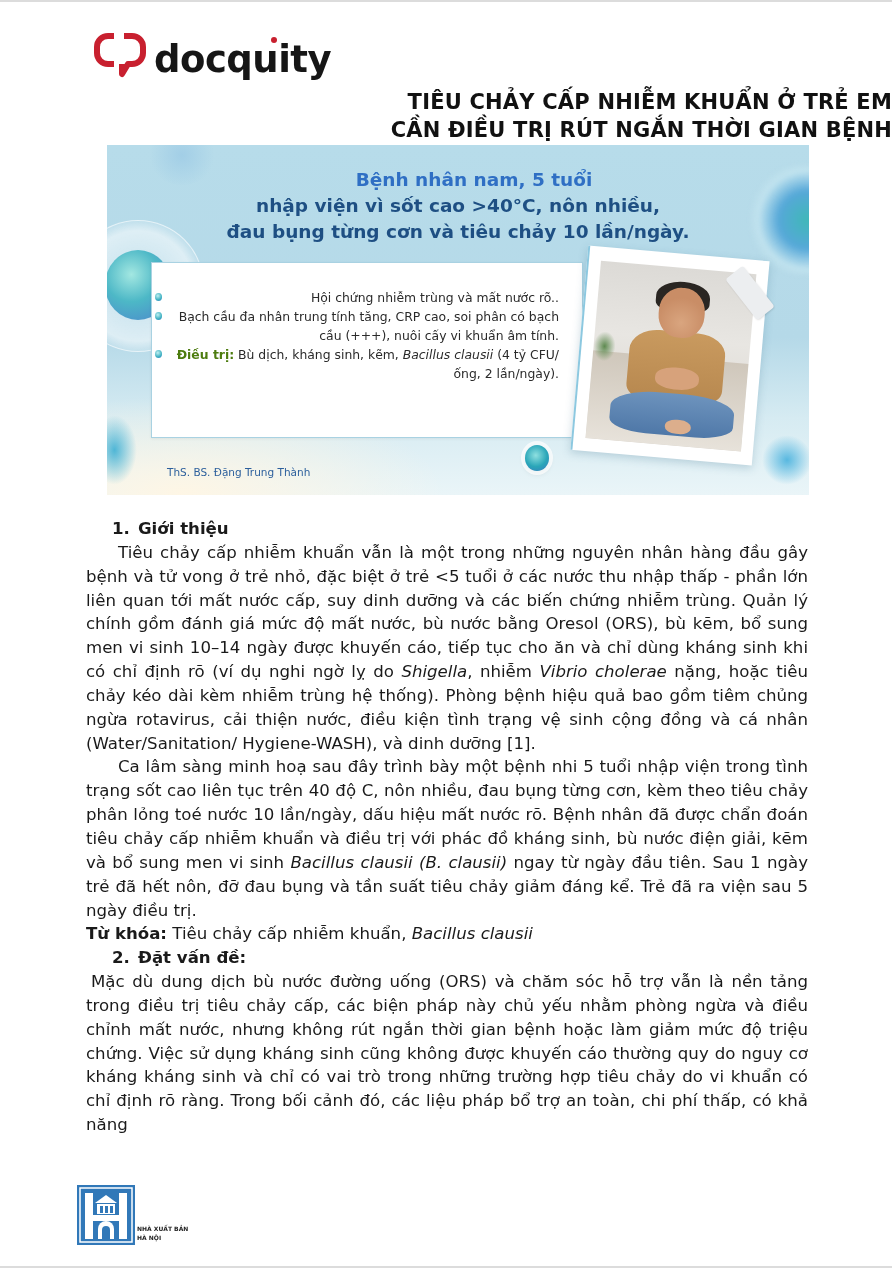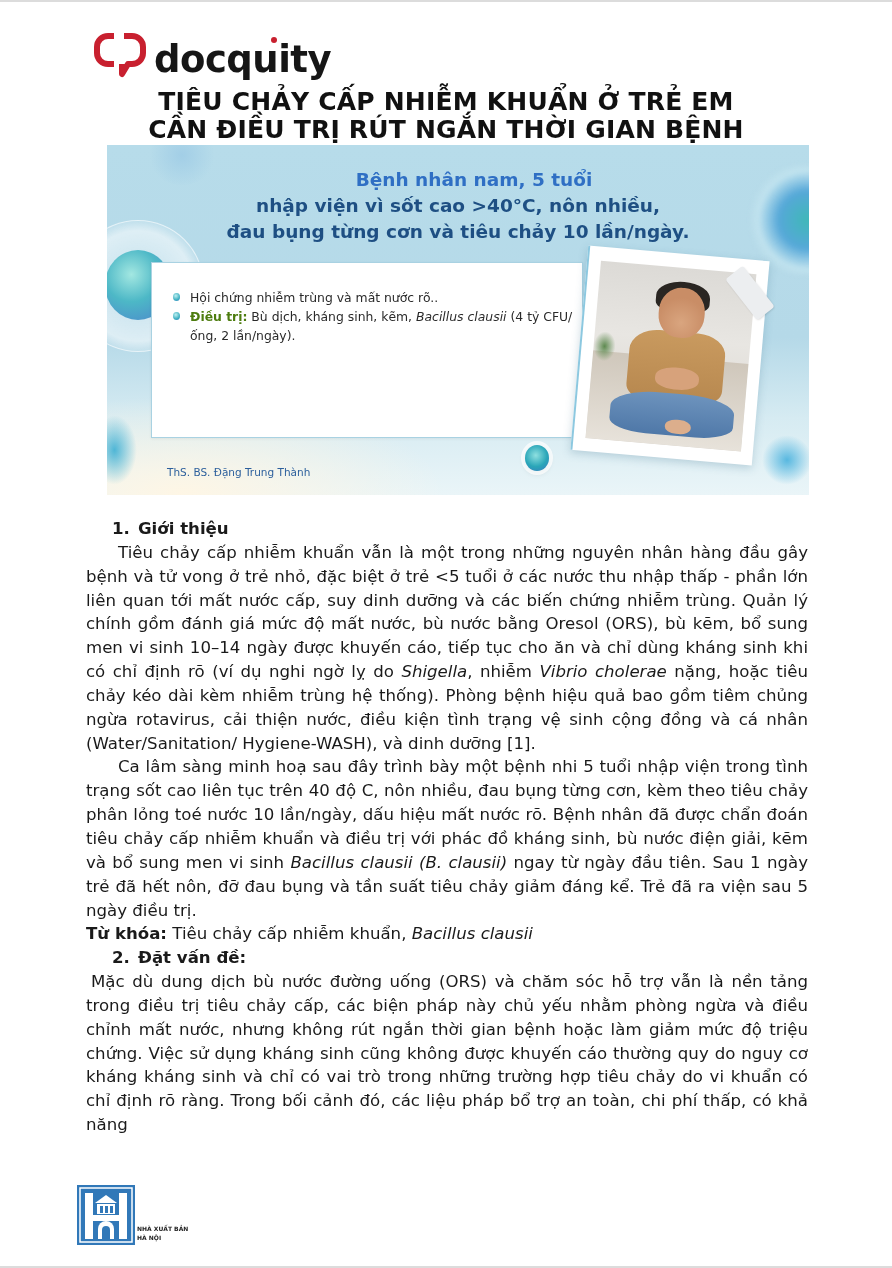--- a/index.html
+++ b/index.html
@@ -15,22 +15,22 @@
   
   .logo { position: absolute; left: 94px; top: 28px; height: 52px; display: flex; align-items: flex-end; }
   .logo svg { display: block; }
   .logo-text {
     font-family: "DejaVu Sans", sans-serif; font-weight: bold; font-size: 37px;
     letter-spacing: -0.5px; color: #161616; margin-left: 6px; line-height: 1; position: relative; top: -2px;
   }
   .logo-dot { position: absolute; width: 6px; height: 6px; border-radius: 50%; background: #c8202f; }
 
   
-  .title { position: absolute; left: 0; top: 88px; width: 892px; text-align: center;
-    font-family: "DejaVu Sans", sans-serif; font-weight: bold; font-size: 25px; line-height: 28px; color: #111; letter-spacing: 0.2px; }
+  .title { position: absolute; left: 0; top: 88px; width: 892px; text-align: right;
+    font-family: "DejaVu Sans", sans-serif; font-weight: bold; font-size: 21px; line-height: 28px; color: #111; letter-spacing: 0.2px; }
 
   
   .banner { position: absolute; left: 107px; top: 145px; width: 702px; height: 350px; overflow: hidden;
     background: linear-gradient(180deg, #b7dcea 0%, #b5d9e8 55%, #d6ebf2 78%, #eaf5f8 100%); }
   .banner-glow-bl { position: absolute; left: -40px; top: 250px; width: 380px; height: 140px;
     background: radial-gradient(ellipse at 30% 70%, rgba(255,246,228,0.95) 0%, rgba(255,246,228,0) 70%); }
   .bubble { position: absolute; border-radius: 50%; }
   .bubble-big { left: -35px; top: 75px; width: 130px; height: 130px;
     background: radial-gradient(circle at 50% 50%, rgba(255,255,255,0.15) 0%, rgba(255,255,255,0.55) 60%, rgba(255,255,255,0.1) 72%);
     border: 1px solid rgba(255,255,255,0.6); }
@@ -47,21 +47,21 @@
     background: radial-gradient(ellipse, #4fb6d6 0%, rgba(79,182,214,0) 70%); }
   .bubble-right-blur { left: 655px; top: 290px; width: 50px; height: 50px;
     background: radial-gradient(circle, #58b8e0 0%, rgba(88,184,224,0) 70%); }
 
   .banner-heading { position: absolute; left: 0; top: 22px; width: 702px; text-align: center;
     font-family: "DejaVu Sans", sans-serif; font-weight: bold; font-size: 18.5px; line-height: 26px; color: #1e4f83; }
   .banner-heading .first { color: #2f6fc4; padding-left: 32px; }
 
   .info-card { position: absolute; left: 44px; top: 117px; width: 430px; height: 174px; background: #ffffff;
     border: 1px solid #a9d2e2; box-shadow: 0 1px 3px rgba(0,0,0,0.06); }
-  .info-list { list-style: none; margin: 0; padding: 0; position: absolute; left: 20px; top: 25px; width: 405px; }
+  .info-list { list-style: none; margin: 0; padding: 0; position: absolute; left: 2px; top: 25px; width: 405px; text-align: right; }
   .info-list li { position: relative; padding-left: 18px; font-family: "DejaVu Sans", sans-serif; font-size: 12.4px; line-height: 19px; color: #2a2a2a; }
   .info-list li .bullet { position: absolute; left: 1px; top: 5px; width: 7px; height: 8px; border-radius: 50%;
     background: radial-gradient(circle at 40% 35%, #bfeff0 0%, #3fb1c2 60%, #3a7cc4 100%); }
   .info-list li b { font-weight: bold; color: #4d7c0f; }
   .info-list li i { font-style: italic; }
 
   .author { position: absolute; left: 60px; top: 321px; font-family: "DejaVu Sans", sans-serif; font-size: 10.5px; color: #2c5f9c; }
 
   .photo-frame { position: absolute; left: 472px; top: 108px; width: 180px; height: 205px; background: #ffffff;
     transform: rotate(5deg); box-shadow: 0 3px 8px rgba(60,110,140,0.25); border-left: 2px solid #8cc8e0; }
@@ -126,20 +126,24 @@
     <div class="first">Bệnh nhân nam, 5 tuổi</div>
     <div>nhập viện vì sốt cao &gt;40°C, nôn nhiều,</div>
     <div>đau bụng từng cơn và tiêu chảy 10 lần/ngày.</div>
   </div>
 
   <div class="info-card">
     <ul class="info-list">
       <li>
         <span class="bullet"></span>
         <span>Hội chứng nhiễm trùng và mất nước rõ..</span>
+      </li>
+      <li>
+        <span class="bullet"></span>
+        <span>Bạch cầu đa nhân trung tính tăng, CRP cao, soi phân có bạch cầu (+++), nuôi cấy vi khuẩn âm tính.</span>
       </li>
       <li>
         <span class="bullet"></span>
         <b>Điều trị:</b><span> Bù dịch, kháng sinh, kẽm, </span><i>Bacillus clausii</i><span> (4 tỷ CFU/ống, 2 lần/ngày).</span>
       </li>
     </ul>
   </div>
 
   <div class="photo-frame">
     <div class="photo" title="Boy holding stomach in pain on sofa">

